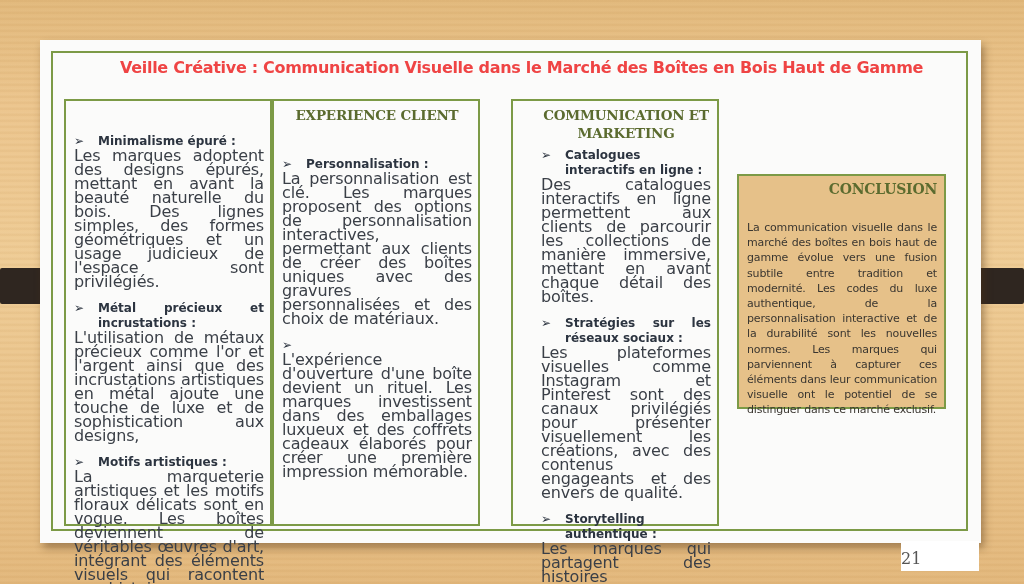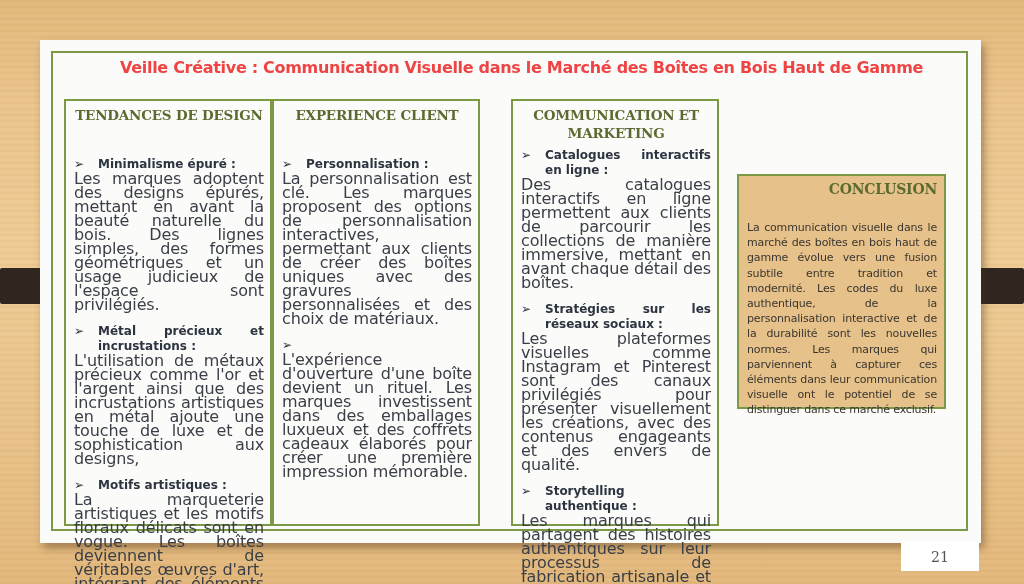--- a/index.html
+++ b/index.html
@@ -33,21 +33,21 @@
       font-family:"DejaVu Sans", sans-serif; font-weight:bold; font-size:16px;
       color:#ef4444; letter-spacing:-0.3px; white-space:nowrap;
     }
     .col {
       position:absolute; top:99px; width:208px; height:427px;
       border:2px solid #7c9a46; box-sizing:border-box; background:#fbfbfa;
       padding:0 6px 0 8px;
     }
     .col1 { left:64px; }
     .col2 { left:272px; }
-    .col3 { left:511px; }
+    .col3 { left:511px;padding-left:28px; }
     .col-title {
       font-family:"DejaVu Serif", serif; font-weight:bold; color:#5b6b2f;
       text-align:center; font-size:13.5px; line-height:18px; margin-top:5px;
       letter-spacing:-0.2px;
     }
     .item { margin-top:12px; }
     .item.first { margin-top:33px; }
     .col3 .item.first { margin-top:6px; }
     .item-head {
       display:flex; font-weight:bold; font-size:12px; line-height:15px; color:#2c3440;
@@ -62,38 +62,37 @@
       position:absolute; left:737px; top:174px; width:209px; height:235px;
       background:#e6c189; border:2px solid #7c9a46; box-sizing:border-box;
       padding:3px 7px 0 8px;
     }
     .conclusion .col-title { margin-top:1px; color:#5b6b2f; font-size:14px;text-align:right; }
     .conclusion .item-body { color:#3a3630; margin-top:22px; font-size:11px; line-height:15.2px; }
     .page-num-box {
       position:absolute; left:901px; top:541px; width:78px; height:30px; background:#ffffff;
     }
     .page-num {
-      position:absolute; left:0; top:8px; width:78px; text-align:center;
-      font-family:"DejaVu Serif", serif; font-size:14px; color:#555;
+      position:absolute; left:0; top:8px; width:78px; text-align:left;
+      font-family:"DejaVu Serif", serif; font-size:16px; color:#555;
     }
   </style>
 </head>
 <body>
 
 <div class="wood-grain"></div>
 <div class="strap left"></div>
 <div class="strap right"></div>
 
 <div class="paper"></div>
 <div class="frame"></div>
 
 <div class="title">Veille Créative : Communication Visuelle dans le Marché des Boîtes en Bois Haut de Gamme</div>
 
 <div class="col col1">
-  <div class="col-title">TENDANCES DE DESIGN</div>
   <div class="item first">
     <div class="item-head">
       <span class="bullet">➢</span>
       <span class="item-head-text">Minimalisme épuré :</span>
     </div>
     <div class="item-body">Les marques adoptent des designs épurés, mettant en avant la beauté naturelle du bois. Des lignes simples, des formes géométriques et un usage judicieux de l'espace sont privilégiés.</div>
   </div>
   <div class="item">
     <div class="item-head">
       <span class="bullet">➢</span>

